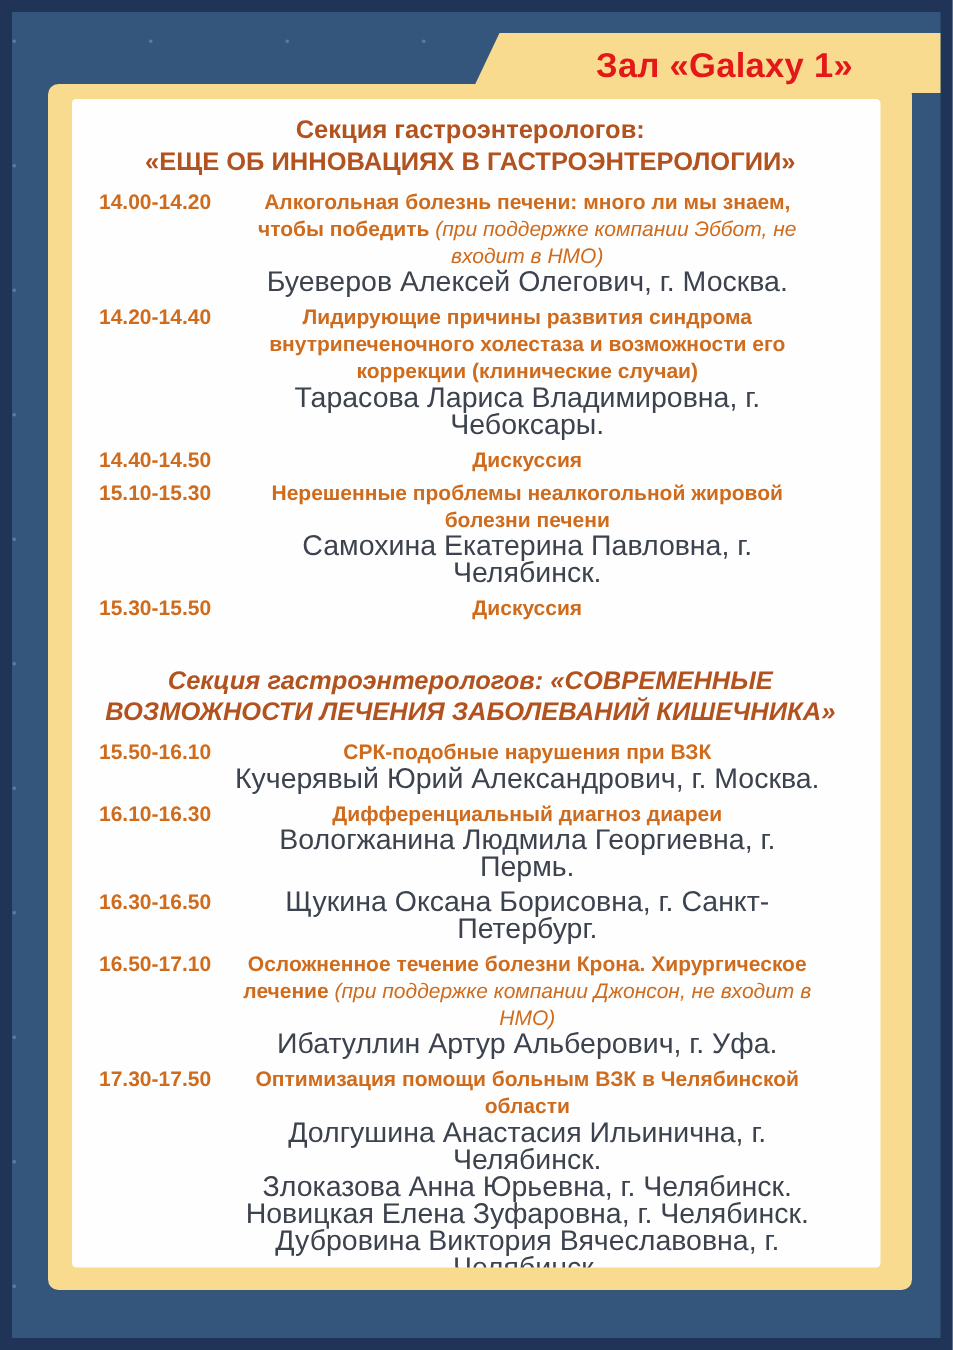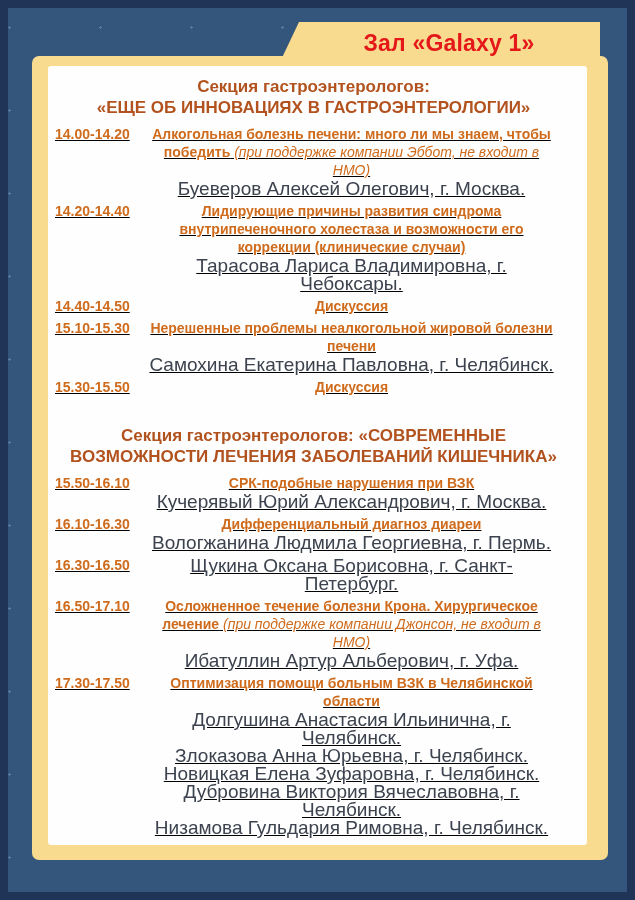--- a/index.html
+++ b/index.html
@@ -25,21 +25,21 @@
     background-color:var(--background-blue);
     background-image:
       radial-gradient(rgba(180,205,232,.45) 1px, transparent 1.5px),
       radial-gradient(rgba(150,182,216,.40) 1px, transparent 1.5px),
       radial-gradient(rgba(200,222,244,.30) 1px, transparent 1.4px);
     background-size:137px 149px, 91px 83px, 211px 173px;
     background-position:13px 27px, 47px 61px, 5px 9px;
     overflow:hidden;
   }
   .banner{
-    position:absolute;left:272px;top:14px;width:320px;height:40px;
+    position:absolute;left:306px;top:14px;width:320px;height:40px;
     background:var(--card-yellow);
     -webkit-clip-path:polygon(19px 0,100% 0,100% 100%,0 100%);
     clip-path:polygon(19px 0,100% 0,100% 100%,0 100%);
     display:flex;align-items:center;justify-content:center;
     z-index:2;
   }
   .banner-text{
     color:var(--banner-red);font-size:23px;font-weight:bold;
     padding-left:18px;padding-top:2px;letter-spacing:.2px;
   }
@@ -49,22 +49,22 @@
   }
   .panel{
     position:absolute;left:16px;top:10px;right:21px;bottom:15px;
     background:var(--panel-white);border-radius:3px;
     box-sizing:border-box;padding:8px 10px 0 2px;overflow:hidden;
   }
   .section-title{
     margin:2px 0 7px;color:var(--section-header);
     font-size:17px;line-height:21px;font-weight:bold;text-align:center;
   }
-  .section:not(:first-child) .section-title{margin-top:29px;}
-  .row{display:flex;align-items:flex-start;margin:4px 4px;text-decoration:underline;}
+  .section:not(:first-child) .section-title{margin-top:29px;font-style:italic;}
+  .row{display:flex;align-items:flex-start;margin:4px 15px;}
   .time{
     flex:0 0 89px;padding-left:1px;
     color:var(--item-orange);font-size:14px;line-height:18px;font-weight:bold;
     white-space:nowrap;
   }
   .content{flex:1;font-size:14px;line-height:18px;padding-right:14px;text-align:center;}
   .title{color:var(--item-orange);font-weight:bold;}
   .note{color:var(--item-orange);font-style:italic;font-weight:normal;}
   .speakers{margin-top:1px;}
   .speaker-line{color:var(--speaker-gray);font-size:19px;line-height:18px;}

